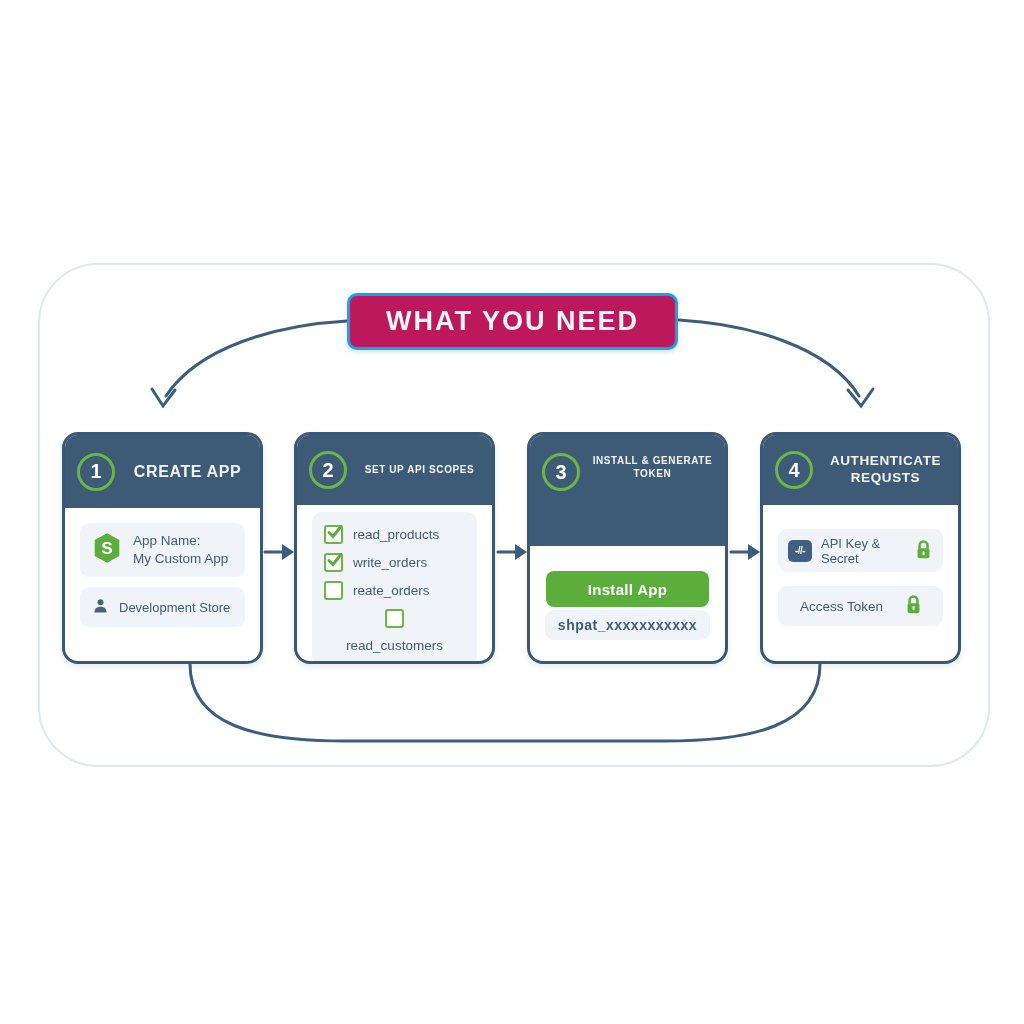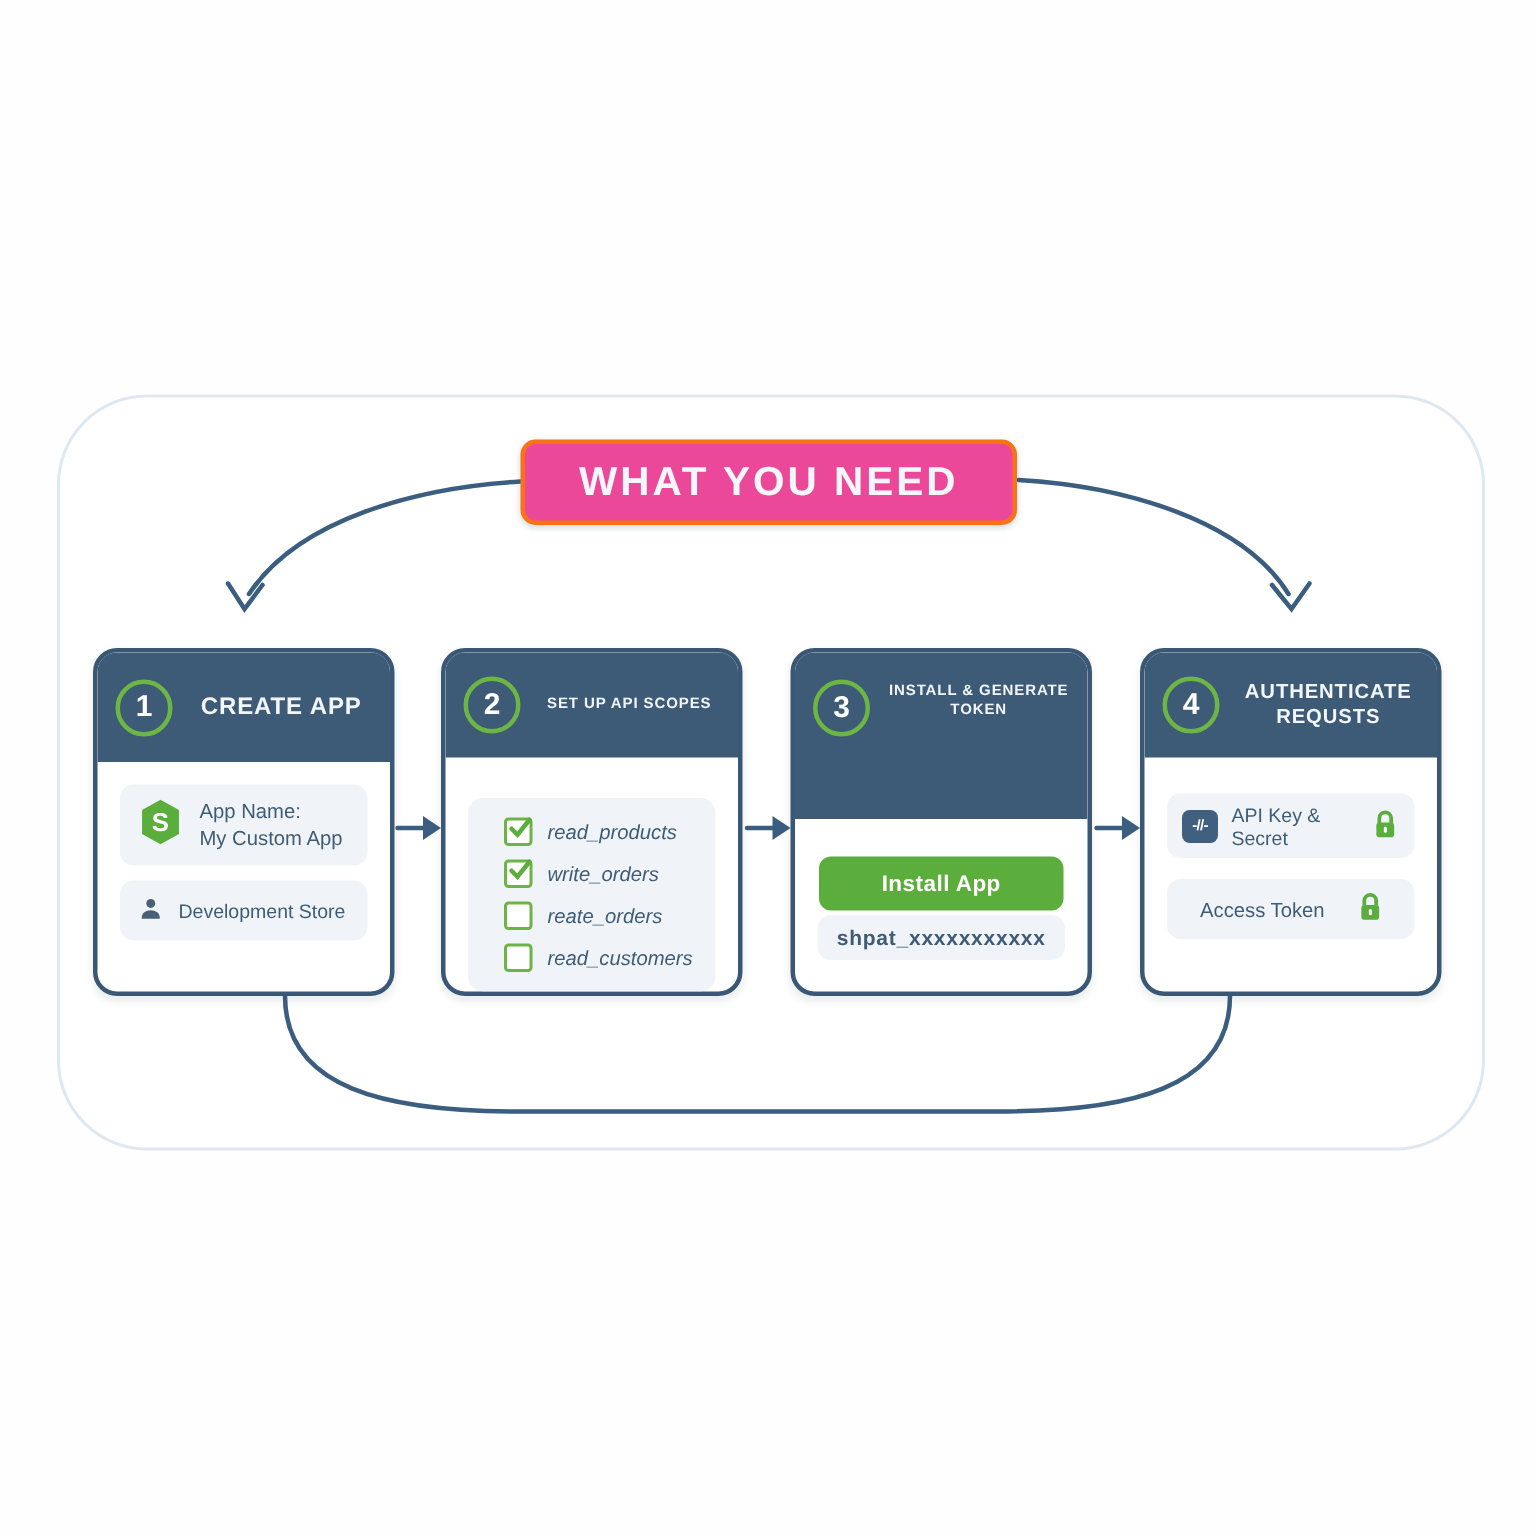--- a/index.html
+++ b/index.html
@@ -11,21 +11,21 @@
     position:absolute; left:38px; top:263px; width:948px; height:500px;
     border:2px solid #dfe8f0; border-radius:60px; background:#fefffe;
   }
 
   
   svg.arrows { position:absolute; left:0; top:0; width:1024px; height:1024px; pointer-events:none; }
 
   
   .banner {
     position:absolute; left:347px; top:293px; width:331px; height:57px;
-    background:#ec4899; border:3px solid #f97316; border-radius:10px;
+    background:#be185d; border:3px solid #0ea5e9; border-radius:10px;
     display:flex; align-items:center; justify-content:center;
     box-shadow:0 2px 4px rgba(40,60,80,.18); box-sizing:border-box;
   }
   .banner-title {
     color:#f4f7f9; font-size:27px; font-weight:bold; letter-spacing:2px; white-space:nowrap;
   }
 
   
   .card {
     position:absolute; top:432px; width:201px; height:232px; box-sizing:border-box;
@@ -63,23 +63,23 @@
     background:#f0f4f8; border-radius:9px; display:flex; align-items:center;
     box-sizing:border-box; color:#3f5c77;
   }
 
   
   .app-row { margin-top:15px; height:54px; padding:0 12px; gap:11px; }
   .app-text { font-size:13.5px; line-height:1.3; font-weight:500; }
   .store-row { margin-top:10px; height:40px; padding:0 12px; gap:10px; font-size:13px; font-weight:500; }
 
   
-  .scopes-panel { margin-top:27px; background:#f0f4f8; border-radius:10px; padding:13px 24px;font-style:italic; }
+  .scopes-panel { margin-top:7px; background:#f0f4f8; border-radius:10px; padding:13px 12px; }
   .scope-row { display:flex; align-items:center; gap:10px; margin-bottom:9px; }
-  .scope-row:last-child { margin-bottom:0; }
+  .scope-row:last-child { margin-bottom:0;flex-direction:column; }
   .scope-box {
     flex:0 0 auto; width:15px; height:15px; border:2px solid #6cb544; border-radius:3px;
     background:#ffffff; position:relative;
   }
   .scope-box svg { position:absolute; left:-1px; top:-4px; display:none; }
   .scope-row.is-checked .scope-box svg { display:block; }
   .scope-label { font-size:13.5px; color:#3f5c77; font-weight:500; }
 
   
   .install-btn {

